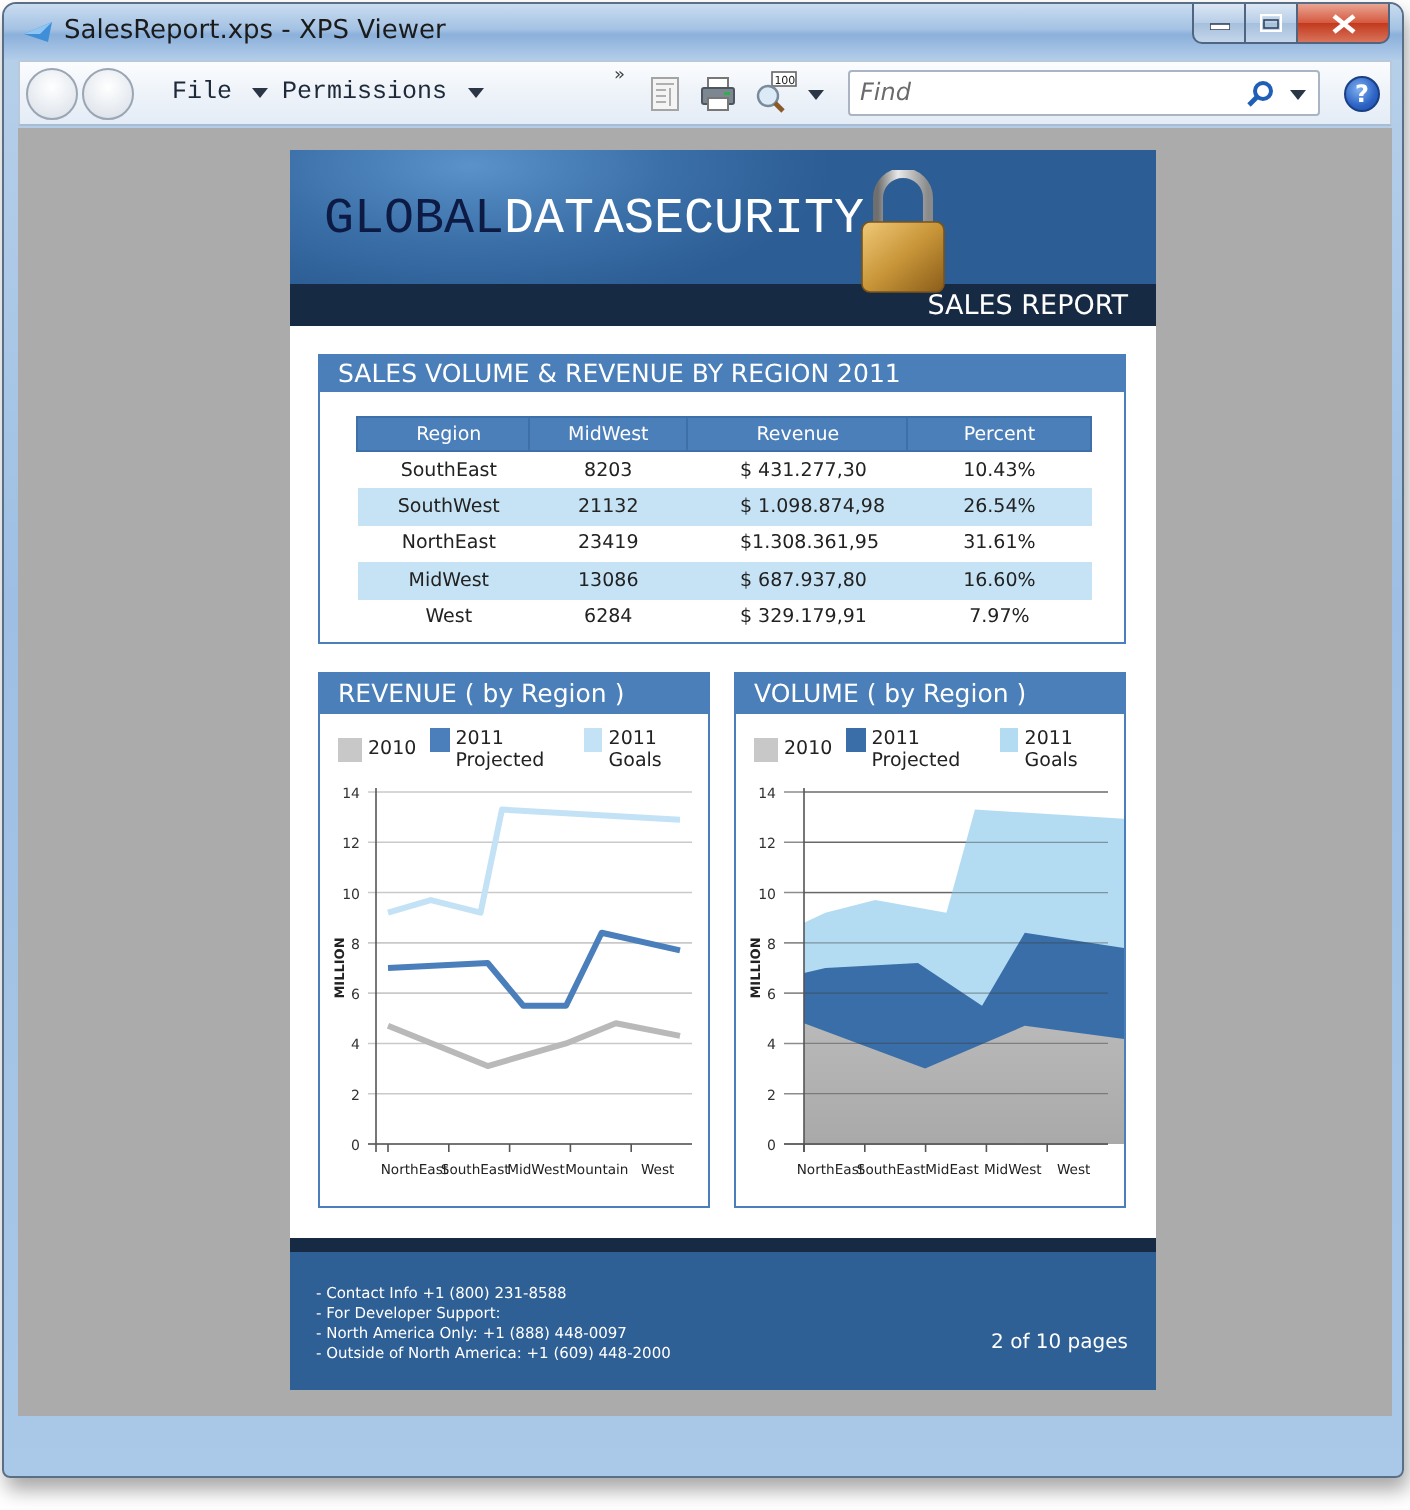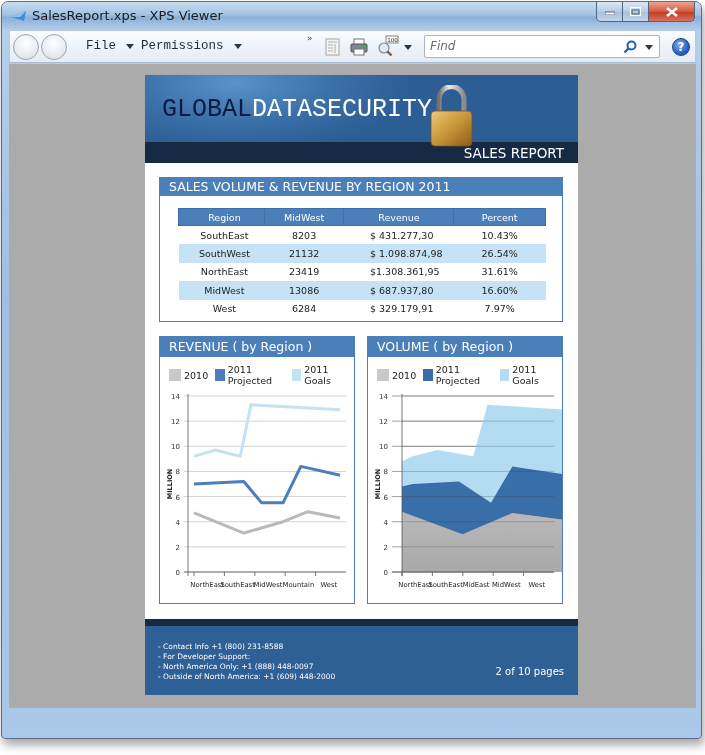--- a/index.html
+++ b/index.html
@@ -71,21 +71,21 @@
   table.sales td.c2 { text-align: left; padding-left: 26px; width: 110px; }
   table.sales th.c2 { text-align: center; }
   table.sales th.c3, table.sales td.c3 { text-align: center; width: 92px; }
 
   .panel.chart-panel { top: 261px; width: 196px; height: 268px; }
   .panel.rev { left: 14px; }
   .panel.vol { left: 222px; }
   .panel.chart-panel .panel-head { height: 20px; line-height: 20px; font-size: 12.5px; }
   .legend { position: absolute; left: 9px; top: 27px; display: flex; align-items: center; font-size: 9.5px; color: #222; }
   .legend .sw { width: 12px; height: 12px; display: inline-block; margin-right: 3px; }
-  .legend .item { display: flex; align-items: center; margin-right: 7px; }
+  .legend .item { display: flex; align-items: flex-start; margin-right: 7px; }
   .chart-svg { position: absolute; left: 0; top: 48px; }
 
   .footer-strip { position: absolute; left: 0; top: 544px; width: 433px; height: 7px; background: #172a44; }
   .footer { position: absolute; left: 0; top: 551px; width: 433px; height: 69px; background: #2e5f95; color: #fff; }
   .footer-lines { position: absolute; left: 13px; top: 16px; font-size: 7.5px; line-height: 10px; }
   .footer-pages { position: absolute; right: 14px; top: 40px; font-size: 10px; text-align: center; }
 
   .statusbar { position: absolute; left: 7px; top: 706px; width: 687px; height: 26px; background: #f0efee; border-top: 1px solid #cfd6de; }
   .st-label { position: absolute; top: 7px; font-size: 12px; color: #1a1a1a; }
   .page-input { position: absolute; left: 40px; top: 3px; width: 65px; height: 19px; border: 1px solid #c4c9cf; background: #fff; font-size: 12px; padding-left: 6px; font-family: "DejaVu Sans", sans-serif; outline: none; }

